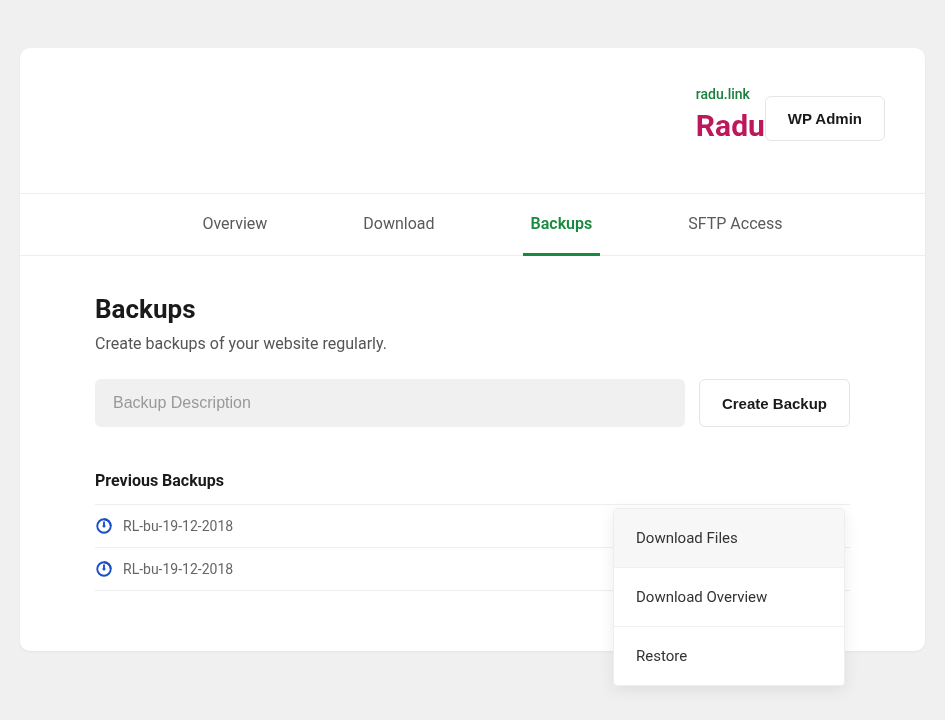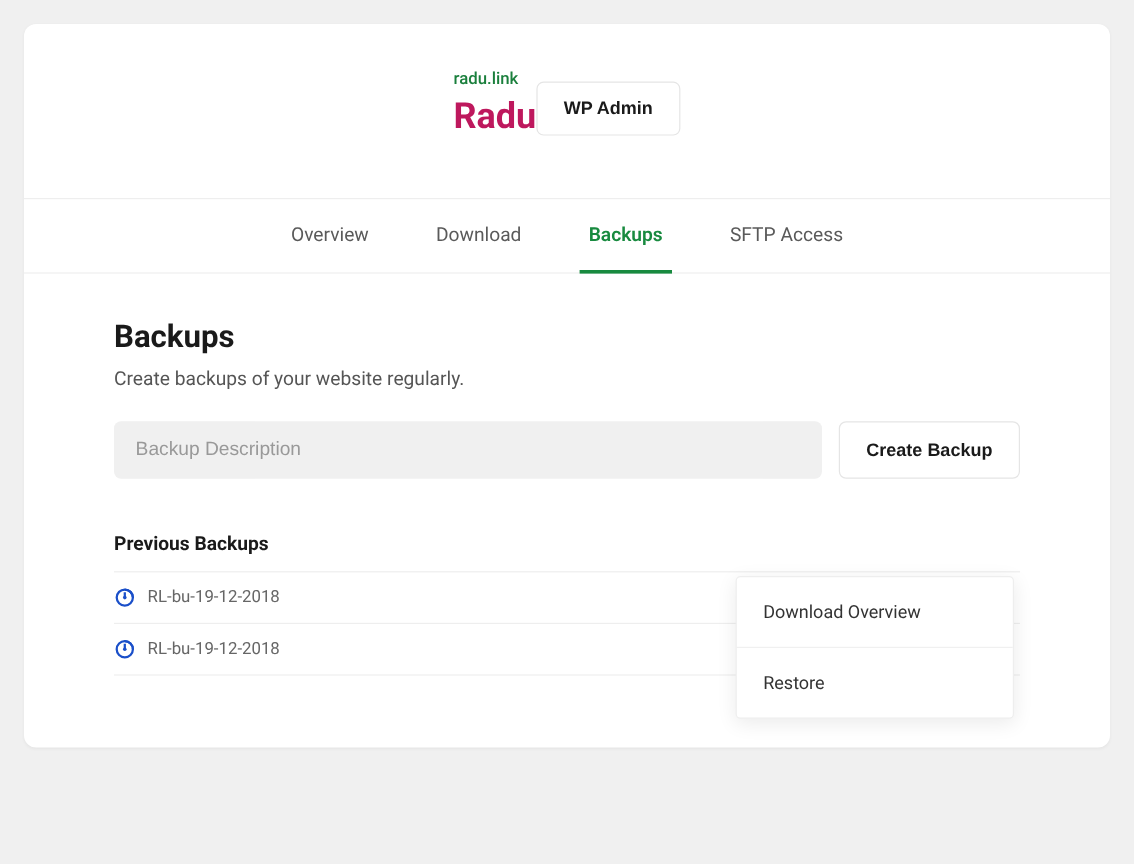--- a/index.html
+++ b/index.html
@@ -17,22 +17,23 @@
     .card {
       background: #fff;
       border-radius: 10px;
       box-shadow: 0 1px 3px rgba(0,0,0,0.05);
       overflow: visible;
       position: relative;
     }
     .header {
       padding: 38px 40px 50px 40px;
       display: flex;
-      justify-content: center;
+      justify-content: flex-end;
       align-items: flex-start;
+      margin-top: 28px;
     }
     .header-left {
       display: flex;
       flex-direction: column;
     }
     .domain-link {
       color: #1a7f3c;
       font-size: 14px;
       font-weight: 500;
       text-decoration: none;
@@ -63,20 +64,21 @@
       padding: 0 20px;
     }
     .tab {
       padding: 20px 8px;
       font-size: 16px;
       color: #5a5a5a;
       cursor: pointer;
       font-weight: 400;
       border-bottom: 3px solid transparent;
       margin-bottom: -1px;
+      margin-left: 40px;
     }
     .tab.active {
       color: #188a3f;
       font-weight: 600;
       border-bottom: 3px solid #188a3f;
     }
     .content {
       padding: 38px 75px 60px 75px;
     }
     .section-title {
@@ -216,17 +218,18 @@
           <path d="M12 6 L12 12" stroke="#1a4fc9" stroke-width="2.5" fill="none"></path>
           <circle cx="12" cy="12" r="2" fill="#1a4fc9"></circle>
           <path d="M12 3 A9 9 0 0 1 21 12" fill="none" stroke="#1a4fc9" stroke-width="2.5"></path>
         </svg>
         <span class="backup-name">RL-bu-19-12-2018</span>
       </div>
     </div>
   </div>
 
   <div class="dropdown-menu">
+    <div class="menu-item hover">Download Files</div>
     <div class="menu-item">Download Overview</div>
     <div class="menu-item">Restore</div>
   </div>
 
 </div>
 
 </body></html>

